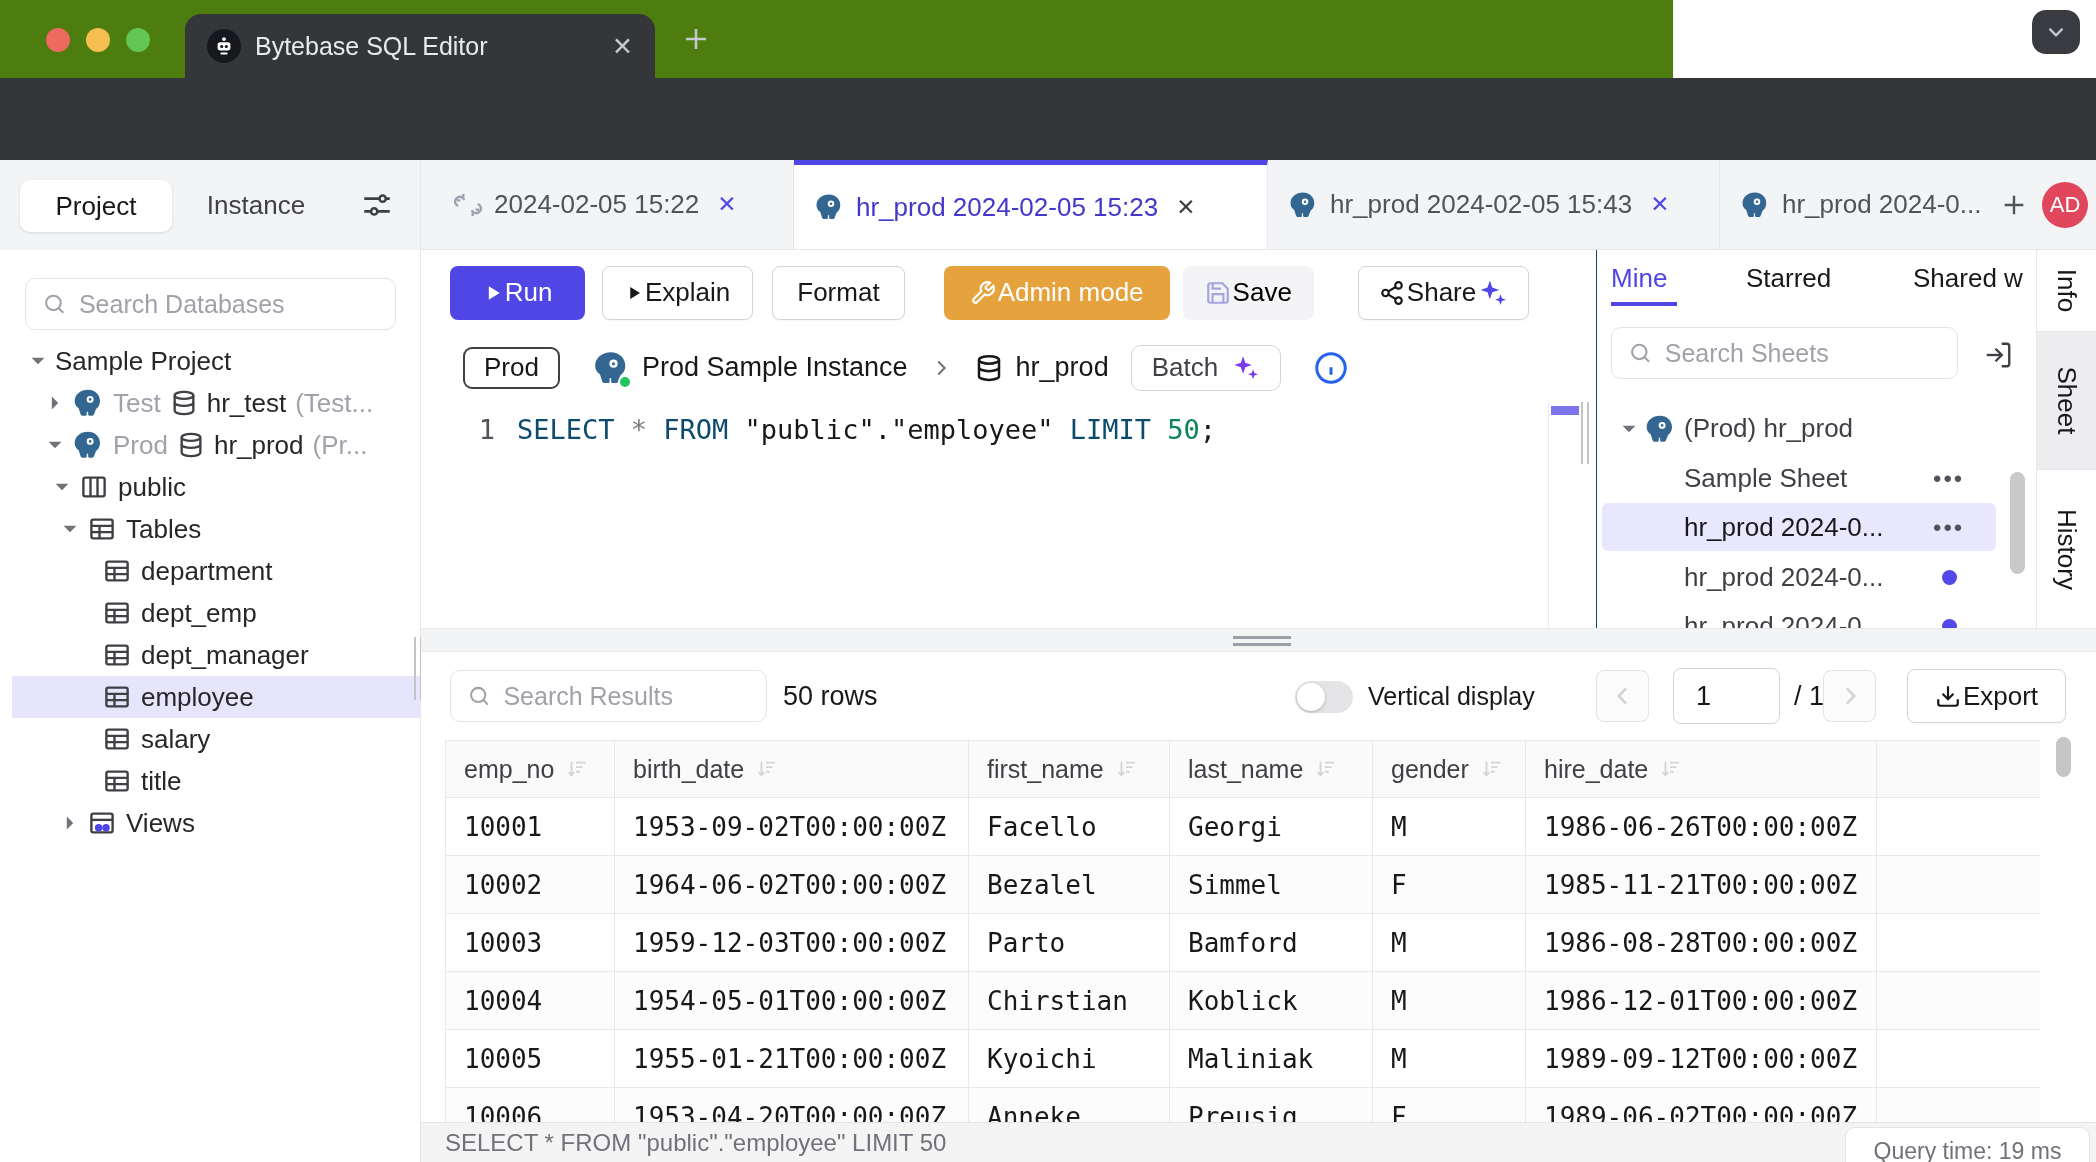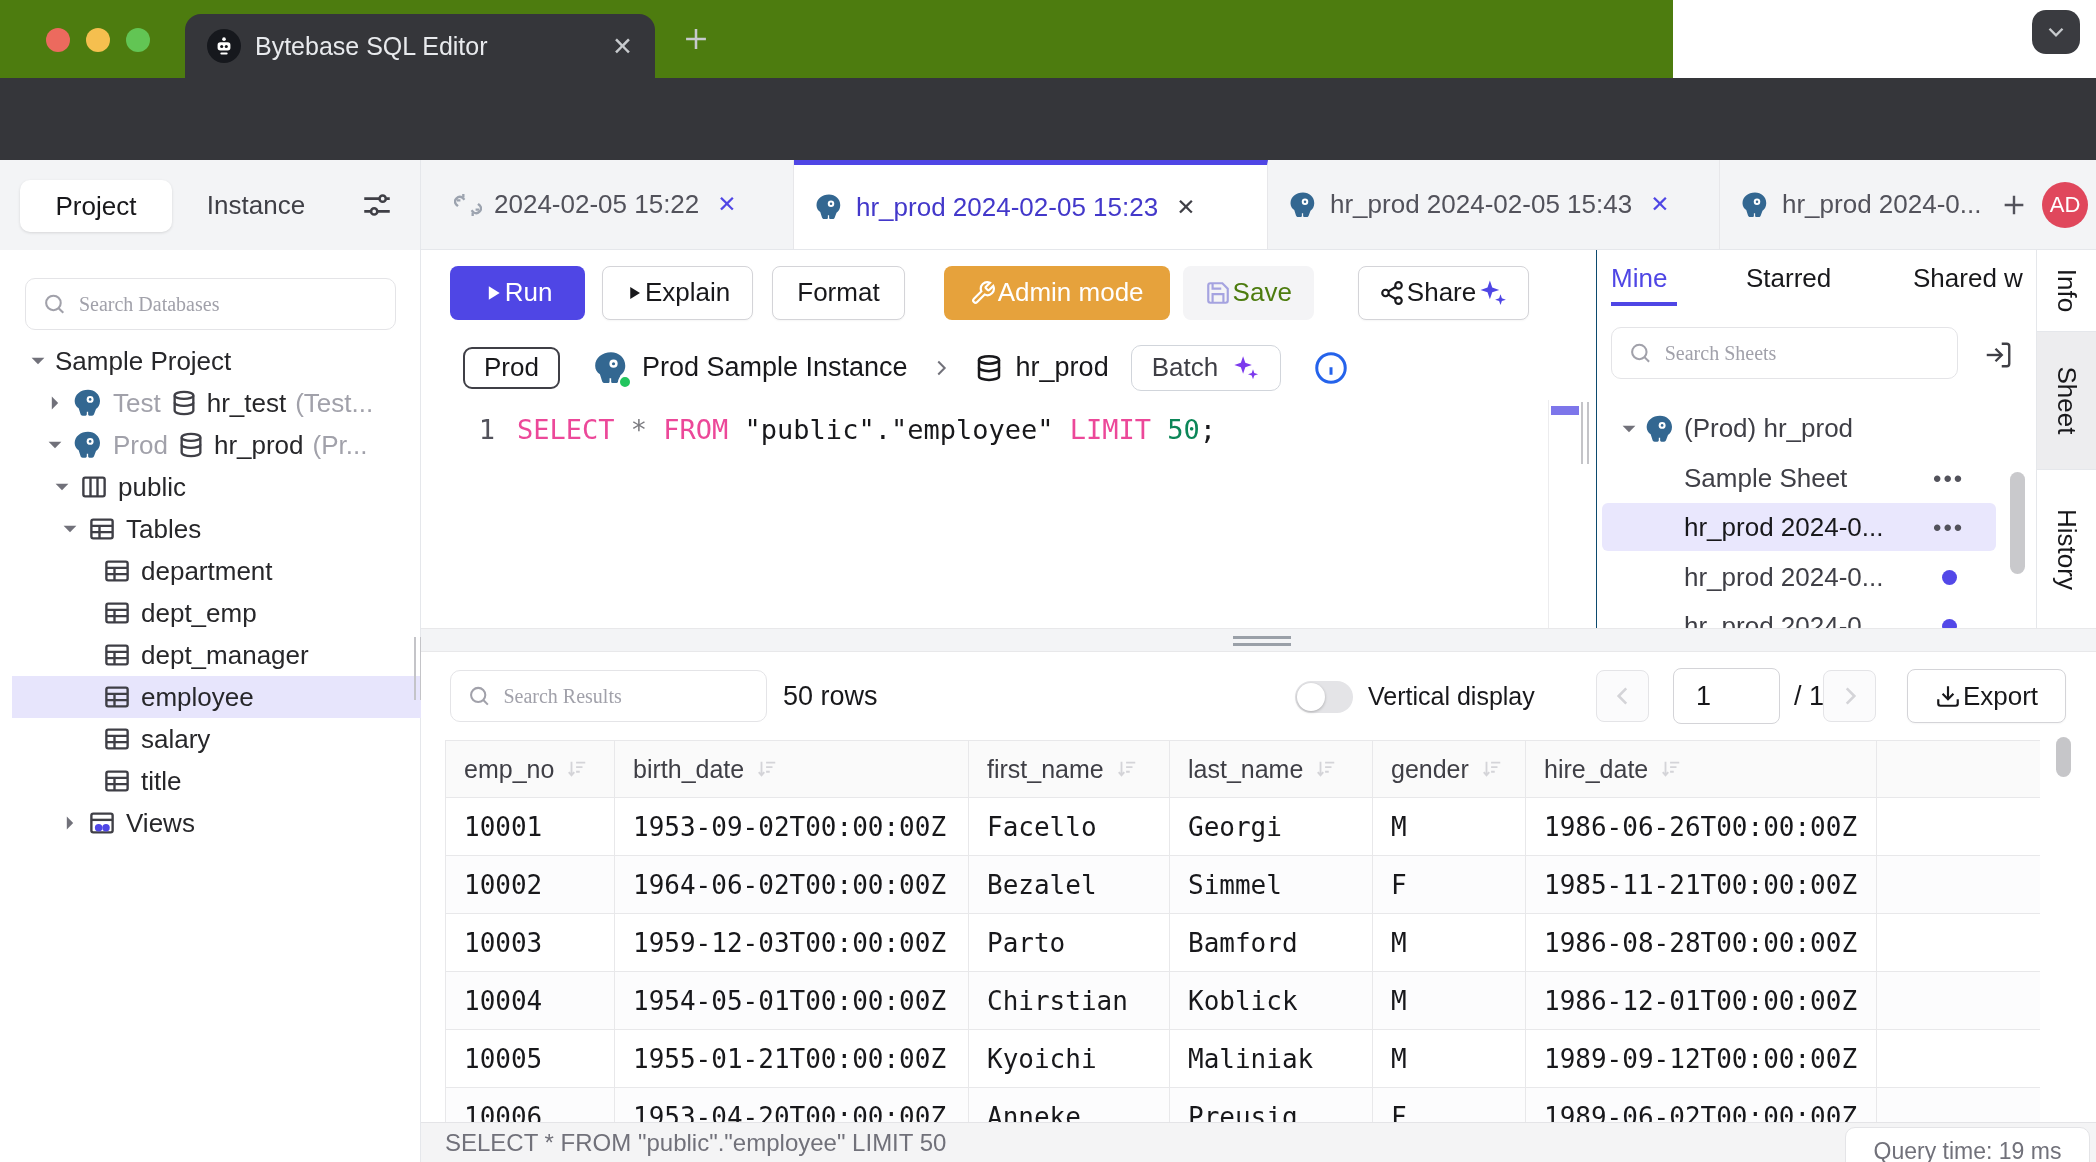--- a/index.html
+++ b/index.html
@@ -35,22 +35,22 @@
   .app { left:0; top:160px; width:2096px; height:1002px; background:#fff; }
 
   
   .sidebar { position:absolute; left:0; top:0; width:421px; height:1002px; background:#fff; border-right:1px solid #e5e7eb; }
   .sb-top { position:absolute; left:0; top:0; width:100%; height:90px; background:#f3f4f6; }
   .sb-pill { position:absolute; left:20px; top:20px; width:152px; height:52px; background:#fff; border-radius:10px;
              box-shadow:0 1px 3px rgba(0,0,0,.12); display:flex; align-items:center; justify-content:center;
              font-size:26px; color:#18181b; }
   .sb-instance { position:absolute; left:196px; top:0; width:120px; height:90px; display:flex; align-items:center; justify-content:center; font-size:26px; color:#3f3f46; }
   .inputbox { background:#fff; border:1px solid #e4e4e7; border-radius:10px; display:flex; align-items:center; padding:0 16px; gap:12px; }
-  .inputbox input { border:none; outline:none; background:transparent; font-size:20px; color:#27272a; width:100%;
-                    font-family:Liberation Serif, serif; }
+  .inputbox input { border:none; outline:none; background:transparent; font-size:25px; color:#27272a; width:100%;
+                    font-family:Liberation Sans, sans-serif; }
   .inputbox input::placeholder { color:#a1a1aa; }
   .tree { position:absolute; left:12px; top:180px; width:421px; }
   .trow { height:42px; display:flex; align-items:center; gap:9px; font-size:26px; color:#27272a; white-space:nowrap; overflow:hidden; }
   .trow .muted { color:#a1a1aa; }
   .trow.sel { background:#e7e5fc; }
   .sb-resize { position:absolute; left:414px; top:477px; height:63px; display:flex; gap:4px; }
   .sb-resize div { width:2px; height:63px; background:#c4c4c8; }
 
   
   .etabs { position:absolute; left:421px; top:0; width:1675px; height:90px; background:#f3f4f6;
@@ -62,36 +62,36 @@
   .x-ind { color:#4f46e5; } .x-dark { color:#3f3f46; }
   .avatar { width:46px; height:46px; border-radius:50%; background:#e0475c; color:#fff; font-size:22px; font-weight:normal;
             display:flex; align-items:center; justify-content:center; }
 
   
   .toolbar { position:absolute; left:421px; top:90px; width:1175px; height:85px; background:#fff; display:flex; align-items:center; padding-left:29px; }
   .btn { height:54px; border-radius:8px; display:flex; align-items:center; justify-content:center; gap:2px; font-size:26px; }
   .btn-outline { background:#fff; border:1px solid #d4d4d8; color:#18181b; box-shadow:0 1px 2px rgba(0,0,0,.04); }
   .btn-run { width:135px; background:#4f46e5; color:#fff; }
   .btn-admin { background:#e6a23c; color:#fff; border:none; padding:0 26px; }
-  .btn-save { background:#f4f4f6; color:#4d7c0f; padding:0 22px; }
+  .btn-save { background:#f4f4f6; color:#000000; padding:0 22px; }
 
   
   .crumbs { position:absolute; left:421px; top:175px; width:1175px; height:65px; display:flex; align-items:center; padding-left:42px; }
   .env-badge { height:42px; border:2.5px solid #3f3f46; border-radius:9px; padding:0 19px; display:flex; align-items:center;
                font-size:26px; color:#18181b; }
   .pgwrap { position:relative; width:38px; height:38px; }
   .statusdot { position:absolute; right:-2px; bottom:-2px; width:14px; height:14px; border-radius:50%; background:#22c55e; border:2px solid #fff; }
   .batch-btn { height:46px; border:1px solid #d1d5db; border-radius:10px; padding:0 20px; display:flex; align-items:center; gap:14px;
                font-size:26px; color:#3f3f46; background:#fff; }
 
   
   .editor { position:absolute; left:421px; top:240px; width:1175px; height:388px; background:#fff; }
   .codeline { position:absolute; left:0; top:14px; display:flex; font-size:27px; white-space:pre; }
   .lnum { width:96px; text-align:right; color:#52525b; padding-right:22px; font-family:"DejaVu Sans Mono",monospace; }
-  .kw { color:#ec4899; } .op { color:#7b7b80; } .num { color:#0b8658; } .plain { color:#18181b; }
+  .kw { color:#0c4a6e; } .op { color:#7b7b80; } .num { color:#0b8658; } .plain { color:#18181b; }
   .minimap-border { position:absolute; left:1127px; top:0; width:1px; height:100%; background:#ececee; }
   .minimap-bar { position:absolute; left:1130px; top:6px; width:28px; height:9px; background:#7d76ea; }
   .ed-resize { position:absolute; left:1160px; top:2px; height:62px; display:flex; gap:4px; }
   .ed-resize div { width:2px; height:62px; background:#c4c4c8; }
 
   
   .sheets { position:absolute; left:1596px; top:90px; width:440px; height:538px; background:#fff; border-left:1px solid #0c4a6e; overflow:hidden; }
   .sp-tab { position:absolute; top:0; height:56px; display:flex; align-items:center; font-size:26px; color:#18181b; white-space:nowrap; }
   .sp-tab.active { color:#4f46e5; }
   .sp-underline { position:absolute; left:14px; top:52px; width:66px; height:4px; background:#4f46e5; }

